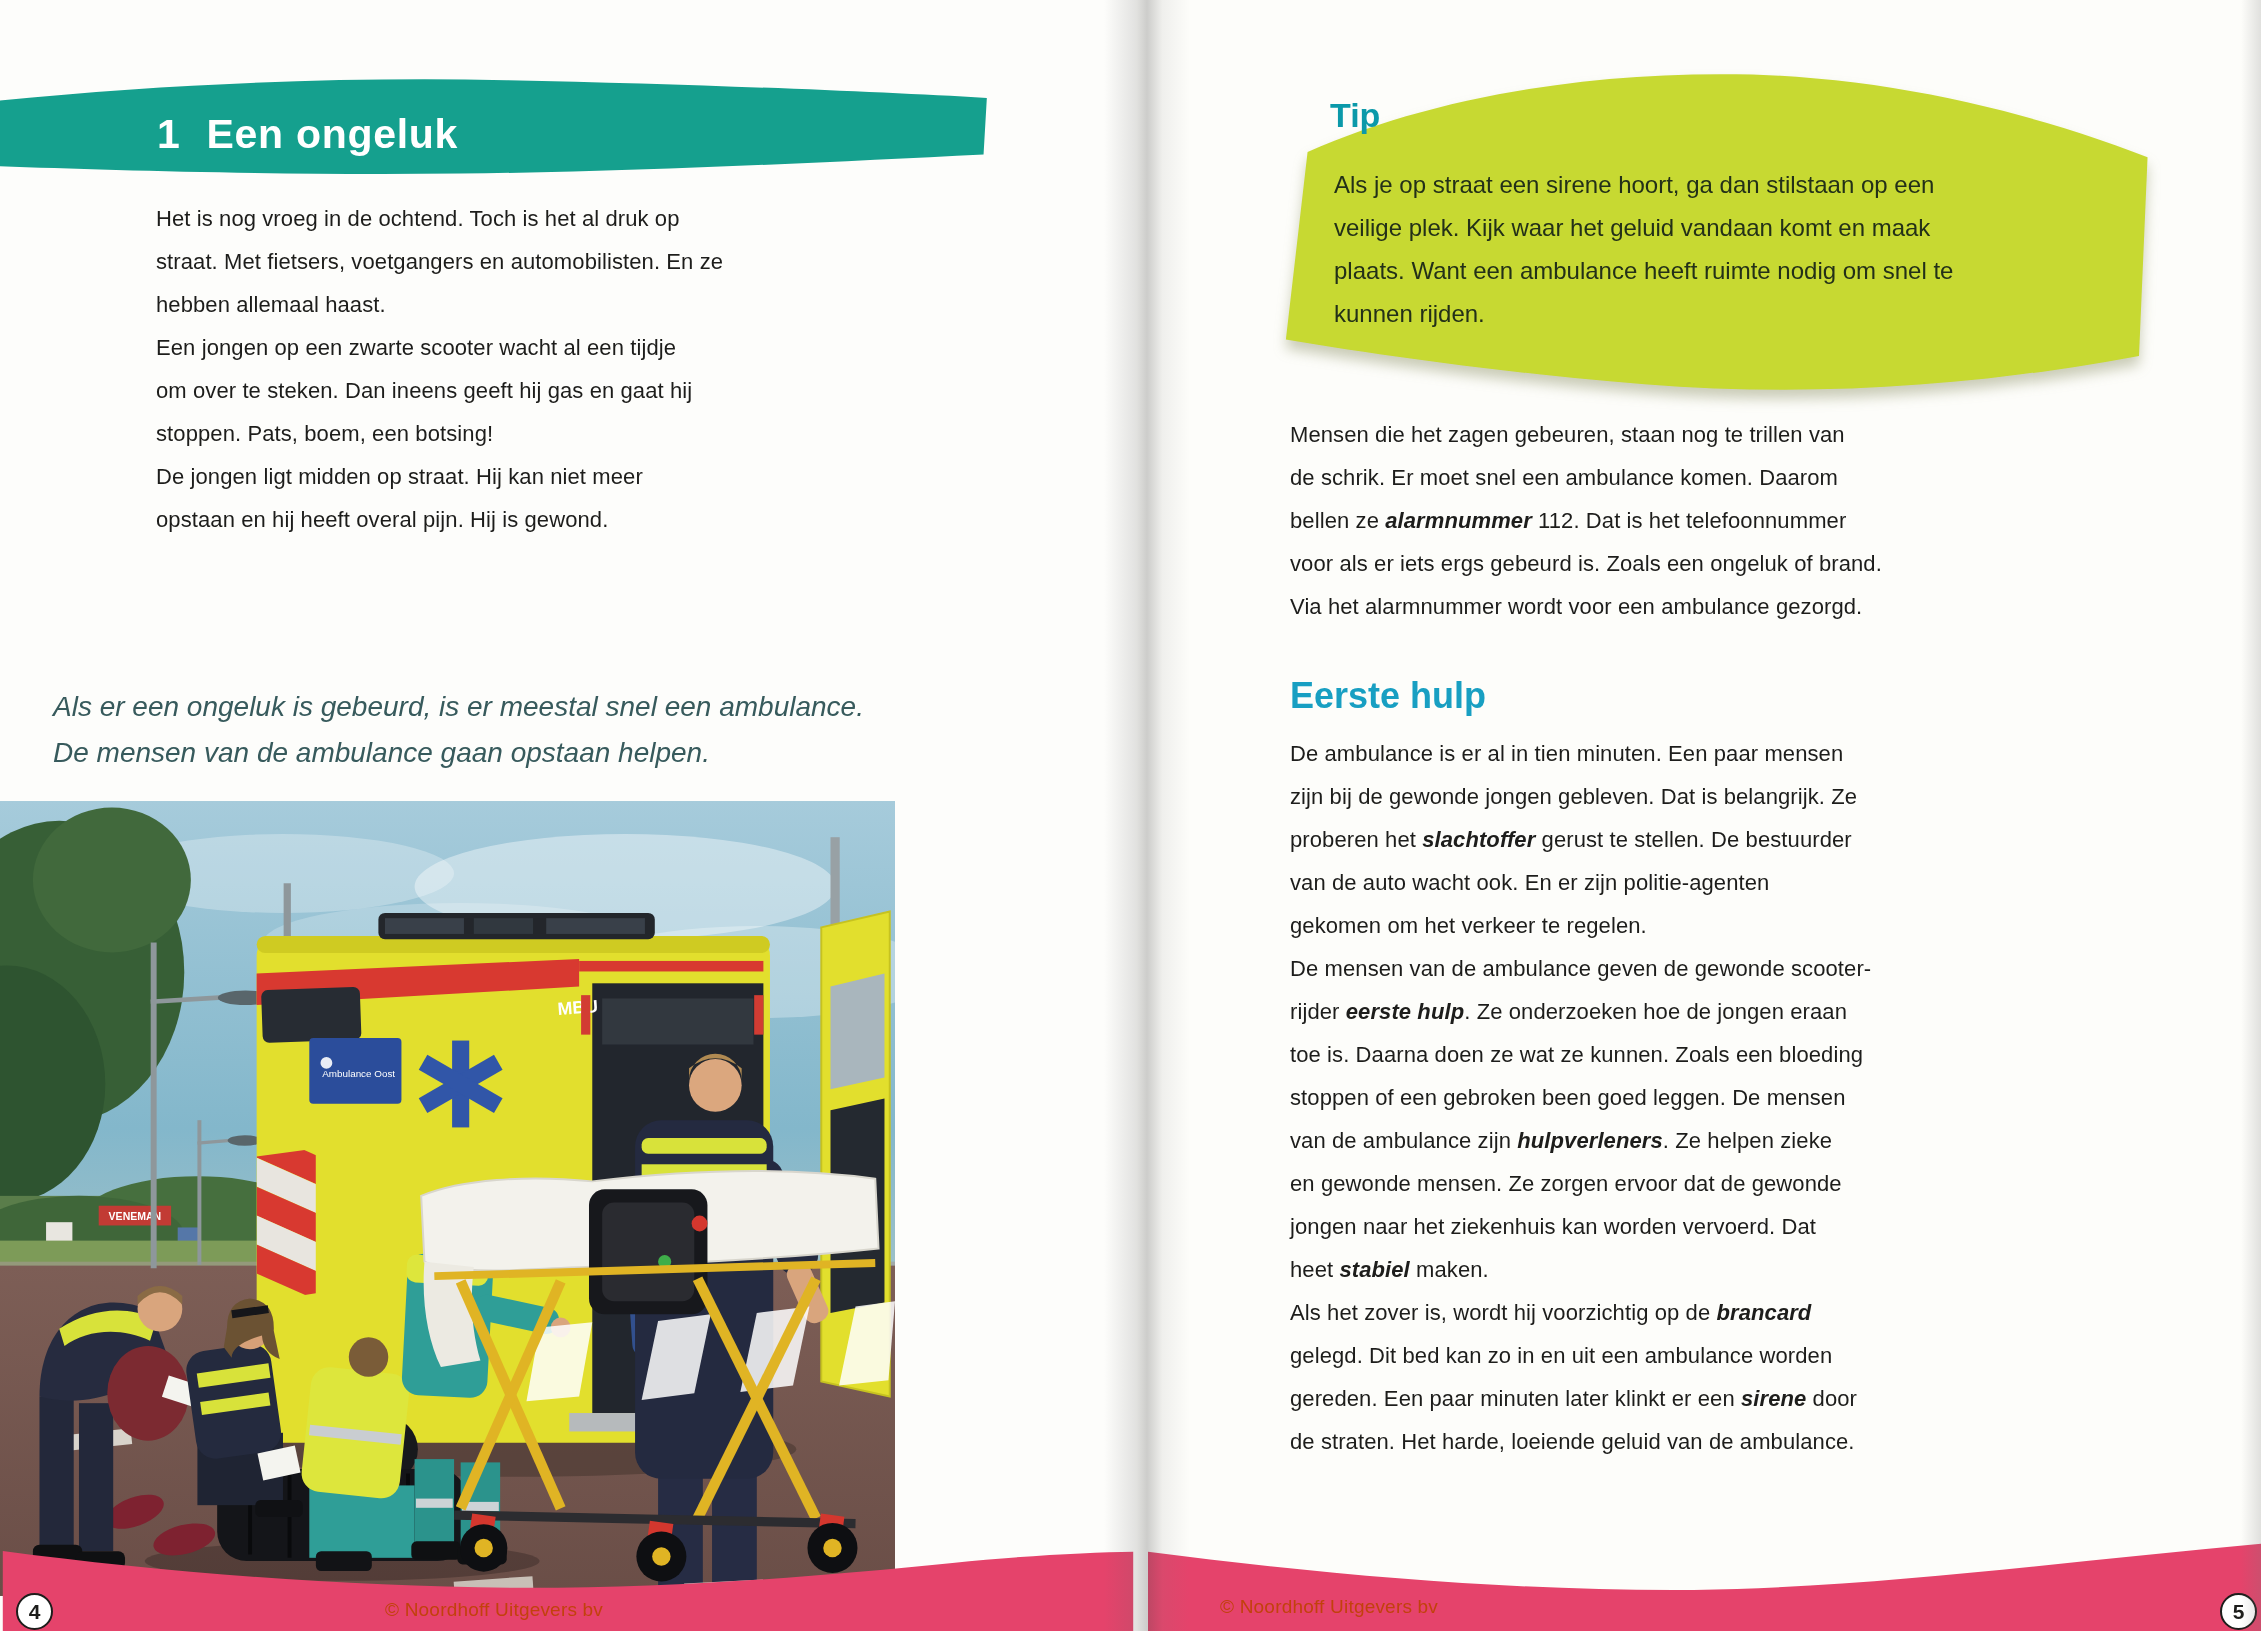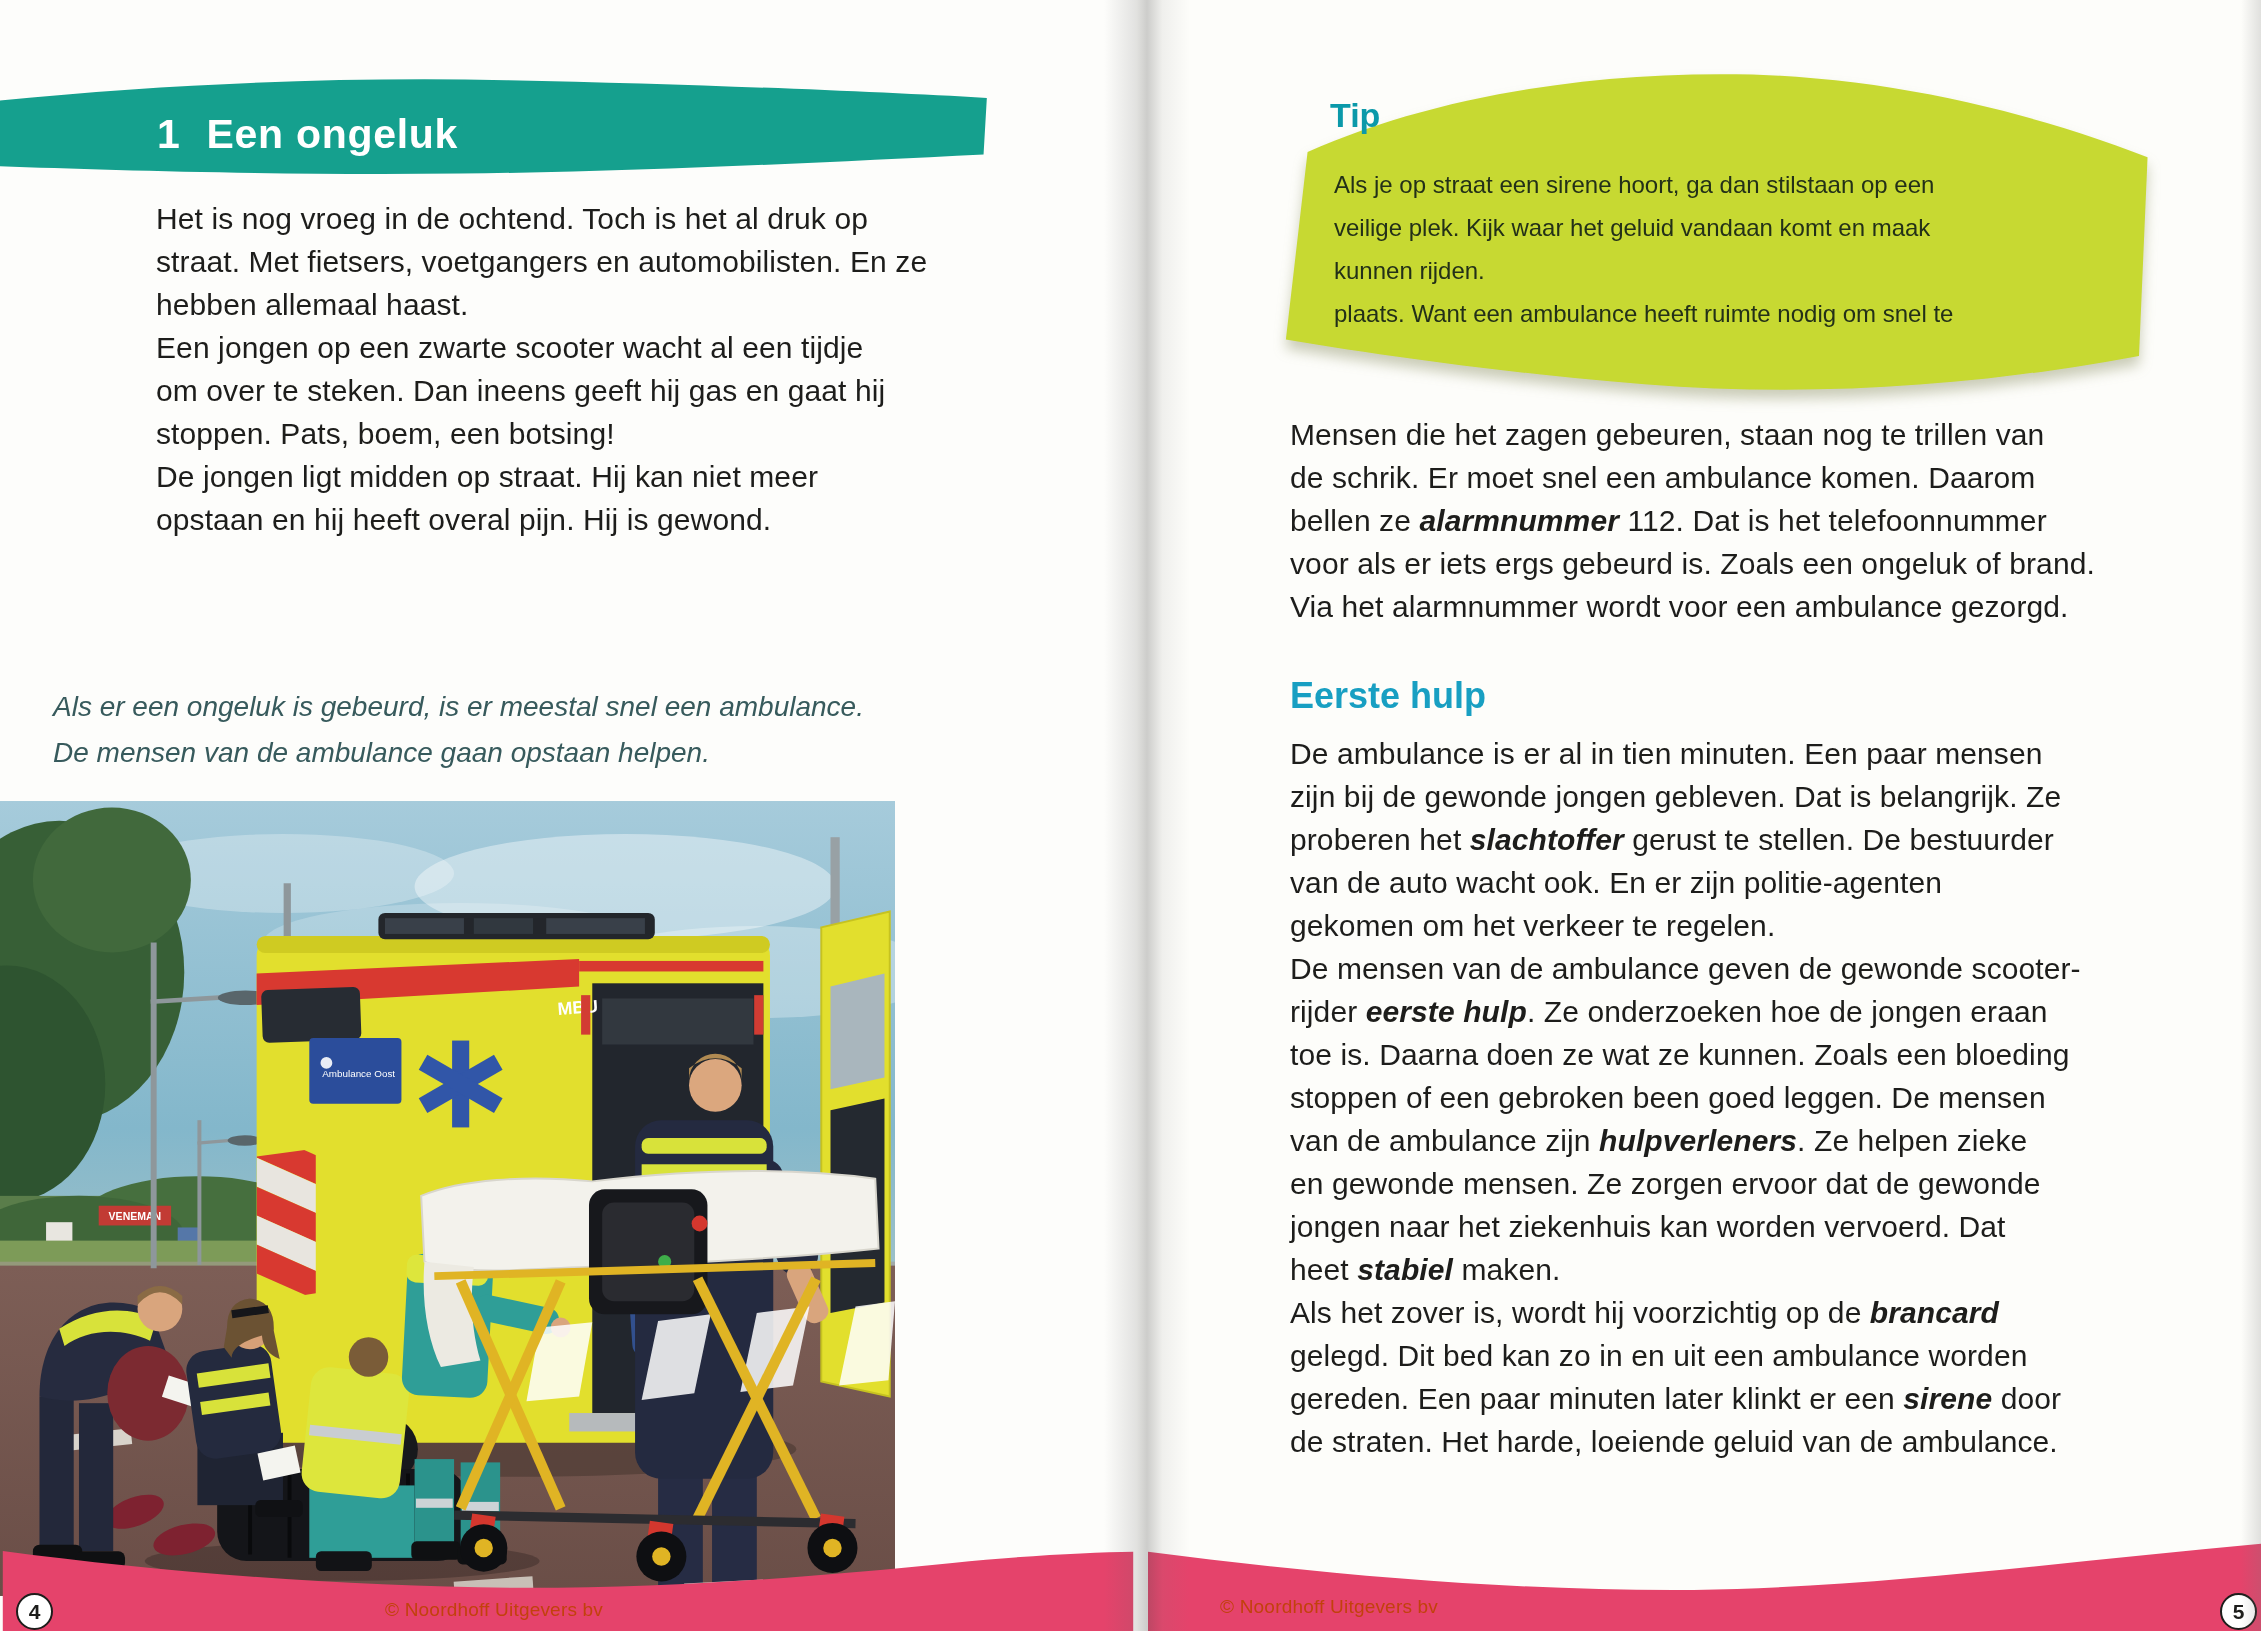--- a/index.html
+++ b/index.html
@@ -3,21 +3,21 @@
 <meta charset="utf-8">
 <style>
   html,body{margin:0;padding:0;background:#e9e9e9;}
   .spread{position:relative;width:2261px;height:1632px;background:#fdfdfb;overflow:hidden;
           font-family:"Liberation Sans", sans-serif;color:#1d1d1b;}
   .abs{position:absolute;}
   
   .banner-title{position:absolute;left:157px;top:99px;height:71px;display:flex;align-items:center;
     color:#ffffff;font-size:41px;font-weight:bold;letter-spacing:0.7px;}
   .banner-title .num{margin-right:26px;}
-  .bodytext{font-size:30px;line-height:43px;letter-spacing:0.1px;}
+  .bodytext{font-size:22px;line-height:43px;letter-spacing:0.1px;}
   .bodytext .tl{white-space:pre;}
   .bodytext .em{font-weight:bold;font-style:italic;}
   .caption{font-size:28px;line-height:46px;font-style:italic;color:#375a5c;}
   .copyright{font-size:19px;color:#c2410c;letter-spacing:0.2px;}
   .pagenum{position:absolute;width:37px;height:37px;border-radius:50%;background:#fff;
     border:2.6px solid #1d1d1b;box-sizing:border-box;display:flex;align-items:center;justify-content:center;
     font-size:21px;font-weight:bold;color:#1d1d1b;}
   
   .tip-heading{position:absolute;left:1330px;top:96px;font-size:34px;font-weight:bold;color:#0b99a9;}
   .tip-lines{position:absolute;left:1334px;top:163px;font-size:24px;line-height:43px;color:#233018;}
@@ -277,22 +277,22 @@
 
   <div class="abs" style="left:1135px;top:0;width:1126px;height:1632px;background:#fdfdfa;"></div>
 
   <svg class="abs tipbox-shadow" style="left:1276px;top:63px;" width="888" height="349" viewBox="0 0 1350 530">
     <path d="M48 135 C 230 55 460 14 700 17 C 930 20 1150 75 1325 143 L 1312 445 C 1060 492 810 508 560 488 C 380 474 180 448 15 420 Z" fill="#c7d932"></path>
   </svg>
   <div class="tip-heading">Tip</div>
   <div class="tip-lines">
       <div class="tl"><span>Als je op straat een sirene hoort, ga dan stilstaan op een</span></div>
       <div class="tl"><span>veilige plek. Kijk waar het geluid vandaan komt en maak</span></div>
+      <div class="tl"><span>plaats. Want een ambulance heeft ruimte nodig om snel te</span></div>
       <div class="tl"><span>kunnen rijden.</span></div>
-      <div class="tl"><span>plaats. Want een ambulance heeft ruimte nodig om snel te</span></div>
     </div>
 
   <div class="abs bodytext" style="left:1290px;top:413px;width:947px;">
       <div class="tl"><span>Mensen die het zagen gebeuren, staan nog te trillen van</span></div>
       <div class="tl"><span>de schrik. Er moet snel een ambulance komen. Daarom</span></div>
       <div class="tl"><span>bellen ze </span><span class="em">alarmnummer</span><span> 112. Dat is het telefoonnummer</span></div>
       <div class="tl"><span>voor als er iets ergs gebeurd is. Zoals een ongeluk of brand.</span></div>
       <div class="tl"><span>Via het alarmnummer wordt voor een ambulance gezorgd.</span></div>
     </div>
 

